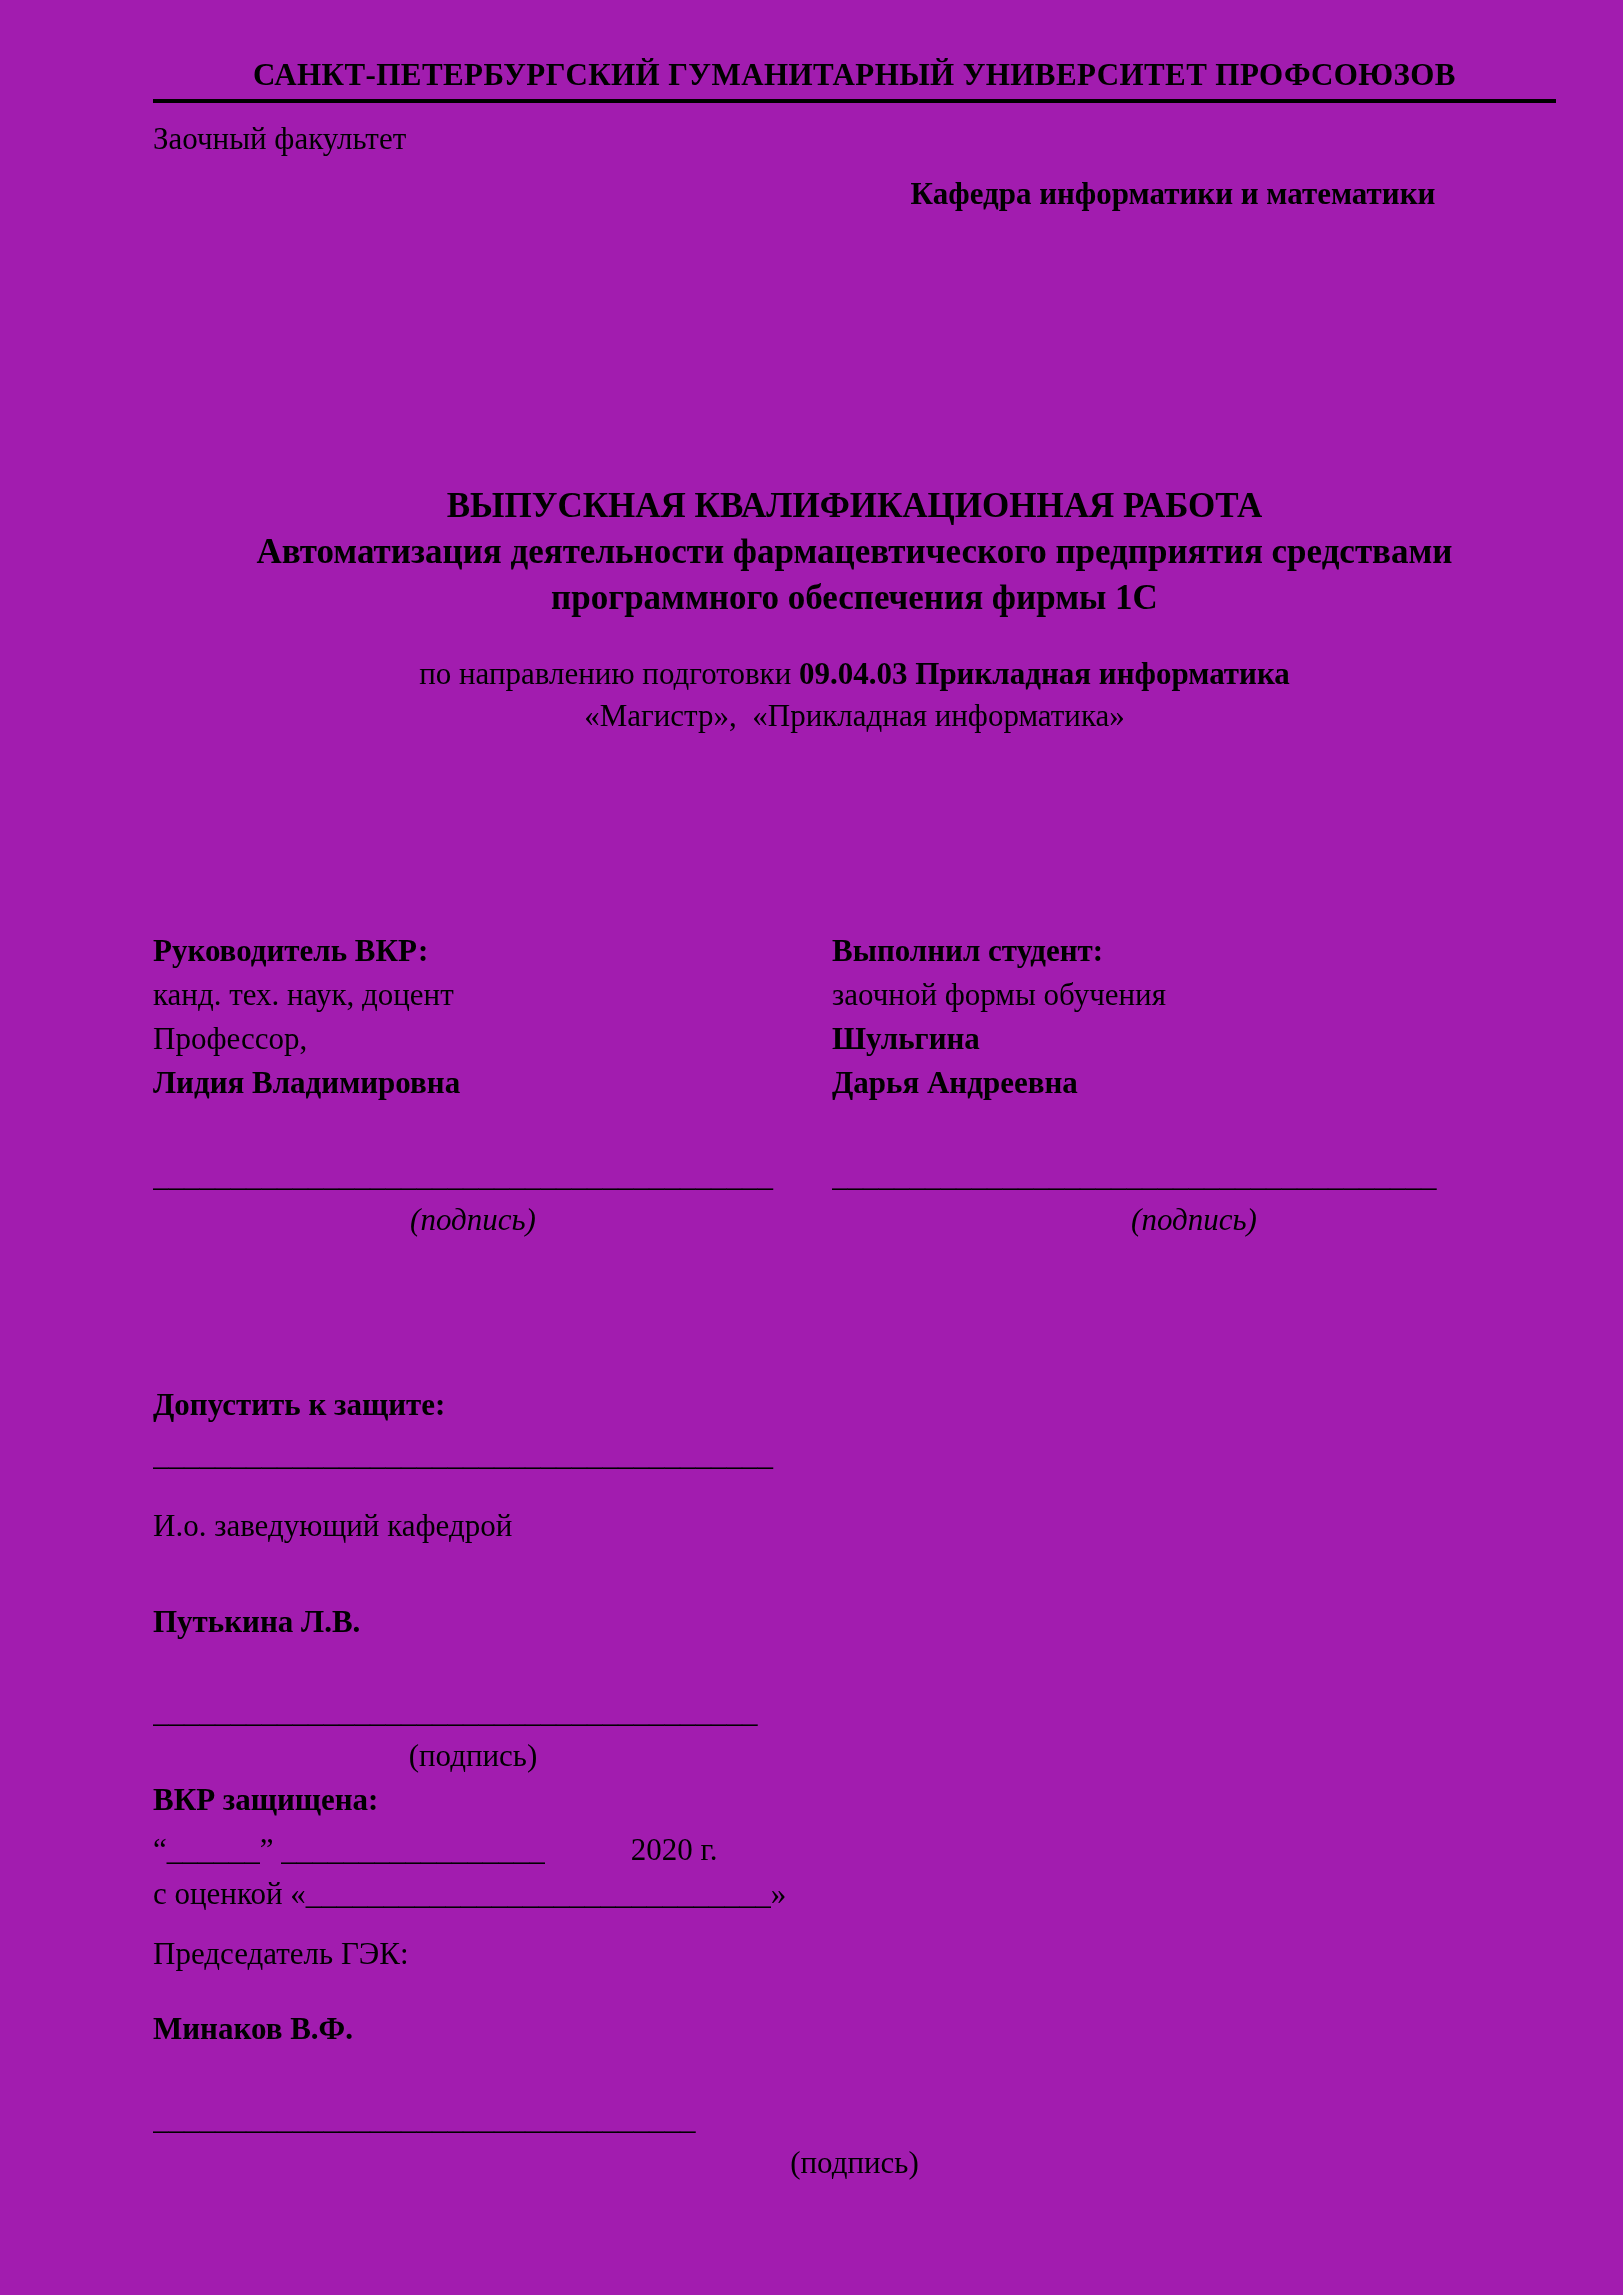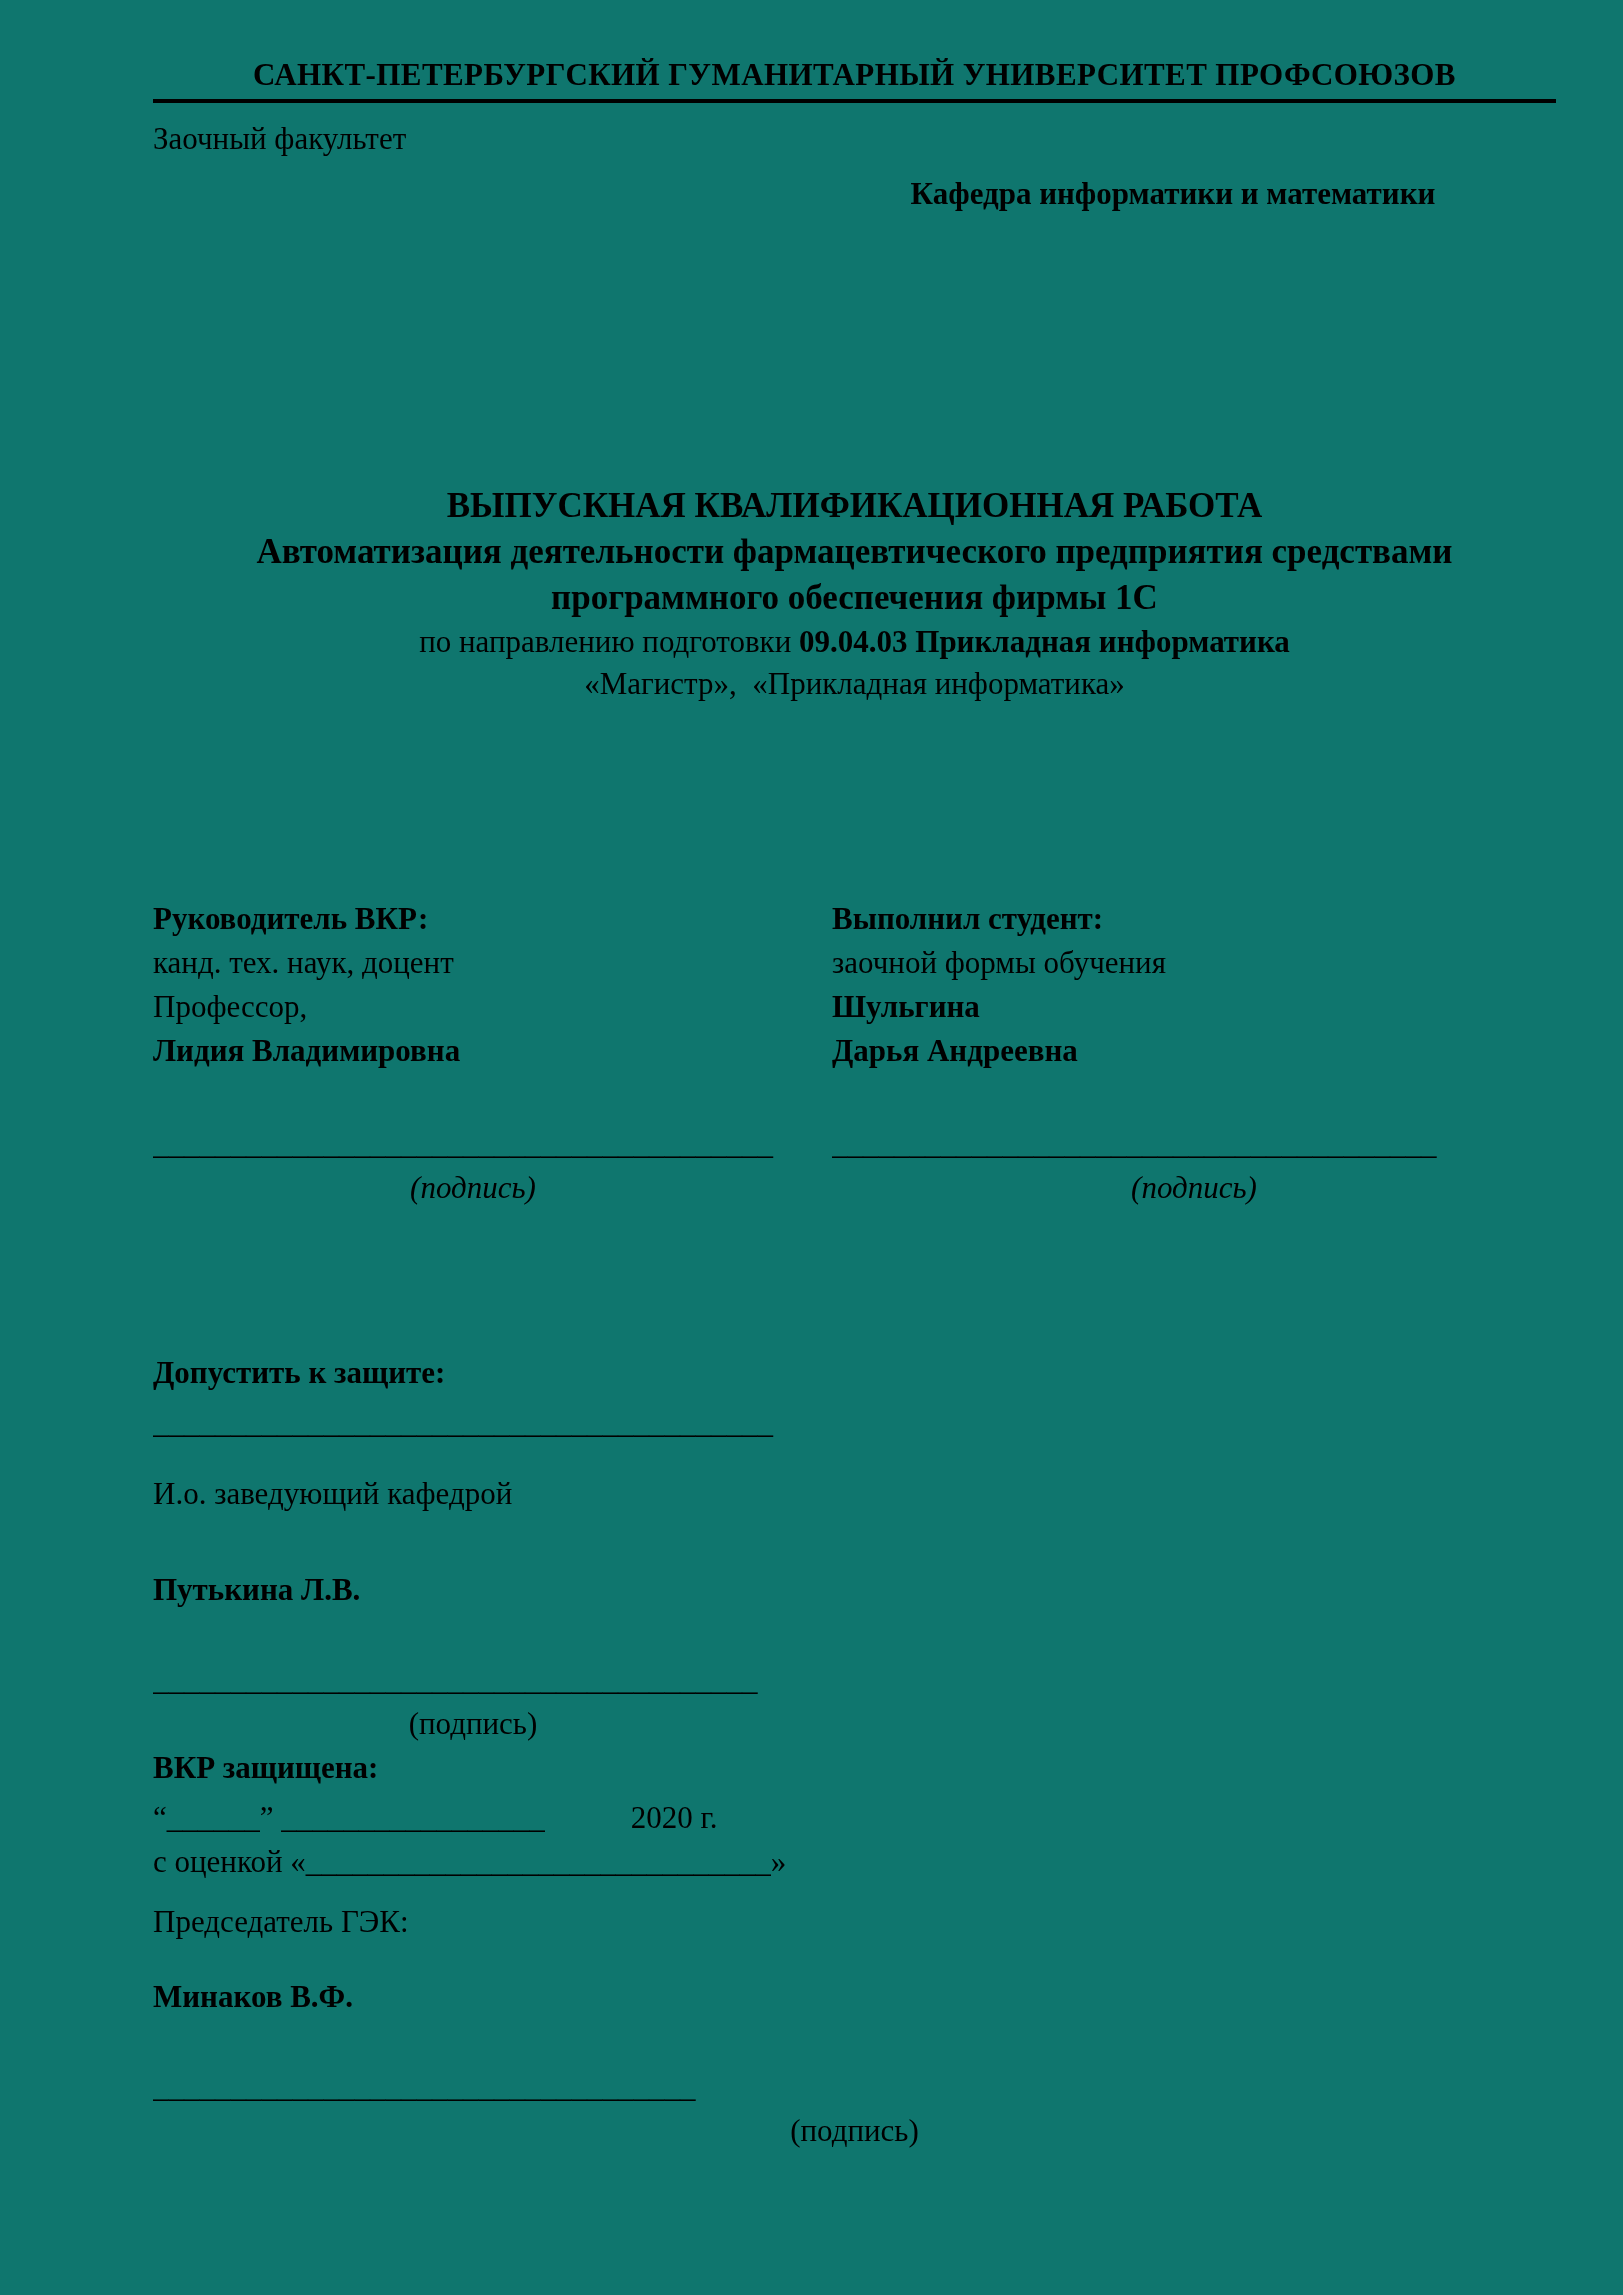--- a/index.html
+++ b/index.html
@@ -2,21 +2,21 @@
 <html style="font-size:12.6px"><head>
 <meta charset="utf-8">
 <style>
   * { margin: 0; padding: 0; box-sizing: border-box; }
   html, body { background: #ffffff; }
   .page {
     position: relative;
     width: 1623px;
     height: 2295px;
     margin: 0 auto;
-    background: #0f766e;
+    background: #a21caf;
     color: #000000;
     font-family: "Liberation Serif", "DejaVu Serif", serif;
     font-size: 31px;
     line-height: 44px;
     padding: 55px 67px 0 153px;
     overflow: hidden;
   }
   .bold { font-weight: bold; }
   .italic { font-style: italic; }
 
@@ -30,21 +30,21 @@
   .rule {
     border-bottom: 4.7px solid #000;
     margin-top: 4.7px;
   }
   .faculty { text-align: left; margin-top: 14px; }
   .dept { margin-top: 11px; padding-left: 54%; white-space: nowrap; font-weight: bold; }
 
   .title-block { margin-top: 267px; text-align: center; }
   .work-type { font-weight: bold; font-size: 35px; line-height: 46px; }
   .thesis-title { font-weight: bold; font-size: 35px; line-height: 46px; }
-  .direction { font-size: 31px; line-height: 42px; }
+  .direction { font-size: 31px; line-height: 42px; margin-top: 32px; }
   .degree { font-size: 31px; line-height: 42px; white-space: pre-wrap; }
 
   .columns { display: flex; }
   .section-1 { margin-top: 192px; justify-content: space-between; }
   .section-2 { margin-top: 141px; flex-direction: column; }
   .col-left  { width: 640px; flex: none; }
   .col-gap   { width: 39px; flex: none; }
   .col-right { flex: 1 1 auto; }
 
   .sig-line { white-space: nowrap; overflow: hidden; }

